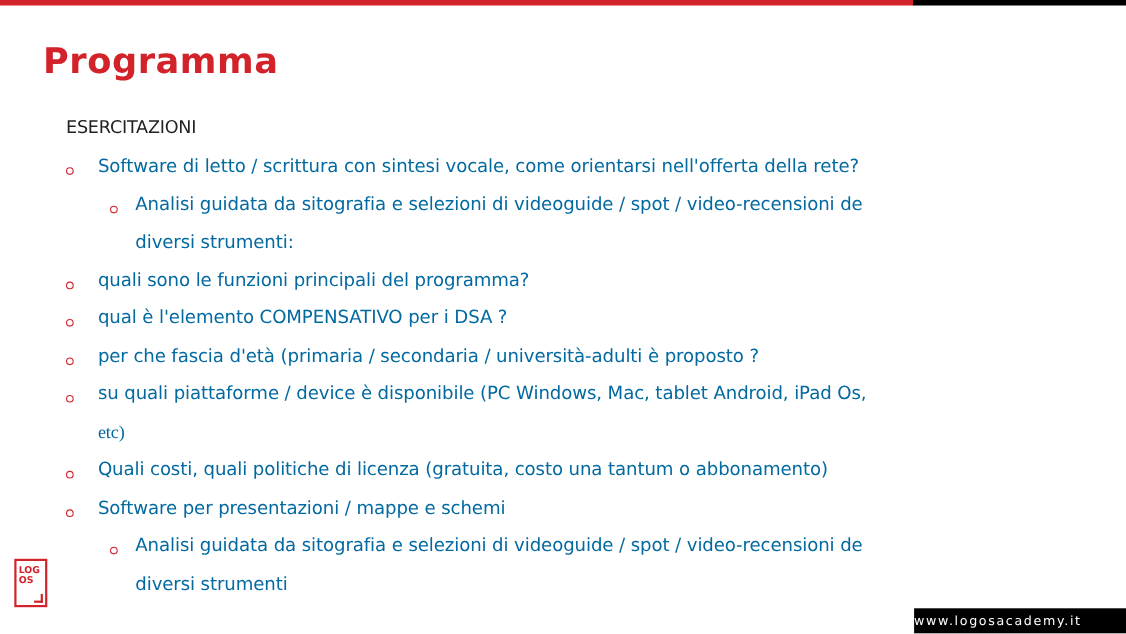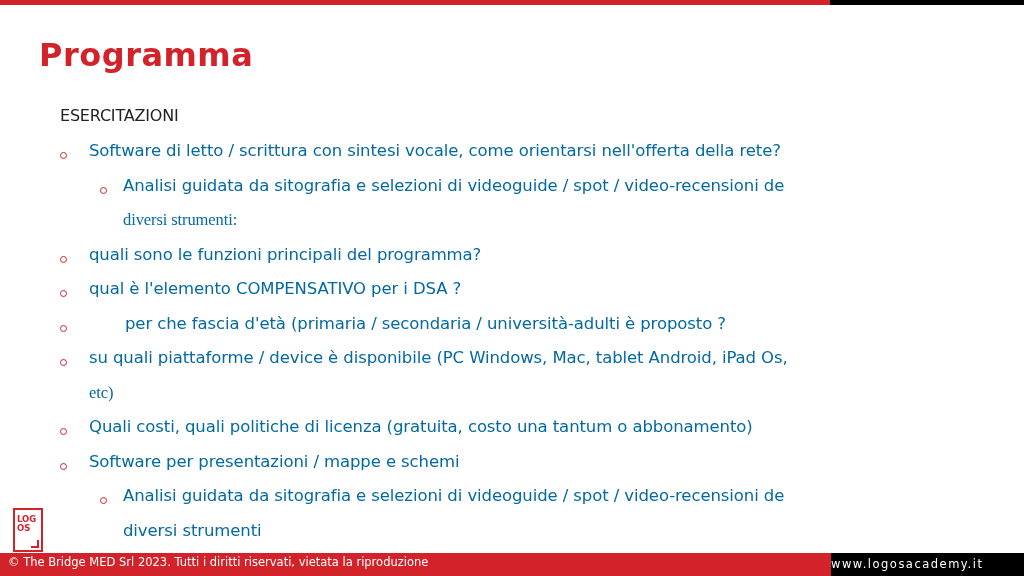--- a/index.html
+++ b/index.html
@@ -64,42 +64,41 @@
 
 <div class="title">Programma</div>
 
 <div class="content">
   <div class="section-label">ESERCITAZIONI</div>
   <div id="items">
       <div class="bullet" style="left: 60px; top: 52px;"></div>
       <div class="line" style="left: 89px; top: 41px;">Software di letto / scrittura con sintesi vocale, come orientarsi nell'offerta della rete?</div>
       <div class="bullet" style="left: 100px; top: 86.5px;"></div>
       <div class="line" style="left: 123px; top: 75.5px;">Analisi guidata da sitografia e selezioni di videoguide / spot / video-recensioni de</div>
-      <div class="line" style="left: 123px; top: 110px; font-family: Liberation Serif, serif;">diversi strumenti:</div>
+      <div class="line" style="left: 123px; top: 110px;">diversi strumenti:</div>
       <div class="bullet" style="left: 60px; top: 155.5px;"></div>
       <div class="line" style="left: 89px; top: 144.5px;">quali sono le funzioni principali del programma?</div>
       <div class="bullet" style="left: 60px; top: 190px;"></div>
       <div class="line" style="left: 89px; top: 179px;">qual è l'elemento COMPENSATIVO per i DSA ?</div>
       <div class="bullet" style="left: 60px; top: 224.5px;"></div>
-      <div class="line" style="left: 89px; top: 213.5px; margin-left: 36px;">per che fascia d'età (primaria / secondaria / università-adulti è proposto ?</div>
+      <div class="line" style="left: 89px; top: 213.5px;">per che fascia d'età (primaria / secondaria / università-adulti è proposto ?</div>
       <div class="bullet" style="left: 60px; top: 259px;"></div>
       <div class="line" style="left: 89px; top: 248px;">su quali piattaforme / device è disponibile (PC Windows, Mac, tablet Android, iPad Os,</div>
       <div class="line" style="left: 89px; top: 282.5px; font-family: Liberation Serif, serif;">etc)</div>
       <div class="bullet" style="left: 60px; top: 328px;"></div>
       <div class="line" style="left: 89px; top: 317px;">Quali costi, quali politiche di licenza (gratuita, costo una tantum o abbonamento)</div>
       <div class="bullet" style="left: 60px; top: 362.5px;"></div>
       <div class="line" style="left: 89px; top: 351.5px;">Software per presentazioni / mappe e schemi</div>
       <div class="bullet" style="left: 100px; top: 397px;"></div>
       <div class="line" style="left: 123px; top: 386px;">Analisi guidata da sitografia e selezioni di videoguide / spot / video-recensioni de</div>
       <div class="line" style="left: 123px; top: 420.5px;">diversi strumenti</div>
     </div>
 </div>
 
 <div class="logo">
   <div>LOG</div>
   <div>OS</div>
   <div class="corner"></div>
 </div>
 
 <div class="footer">
-  <div class="red">© The Bridge MED Srl 2023. Tutti i diritti riservati, vietata la riproduzione</div>
   <div class="black">www.logosacademy.it</div>
 </div>
 
 </body></html>

